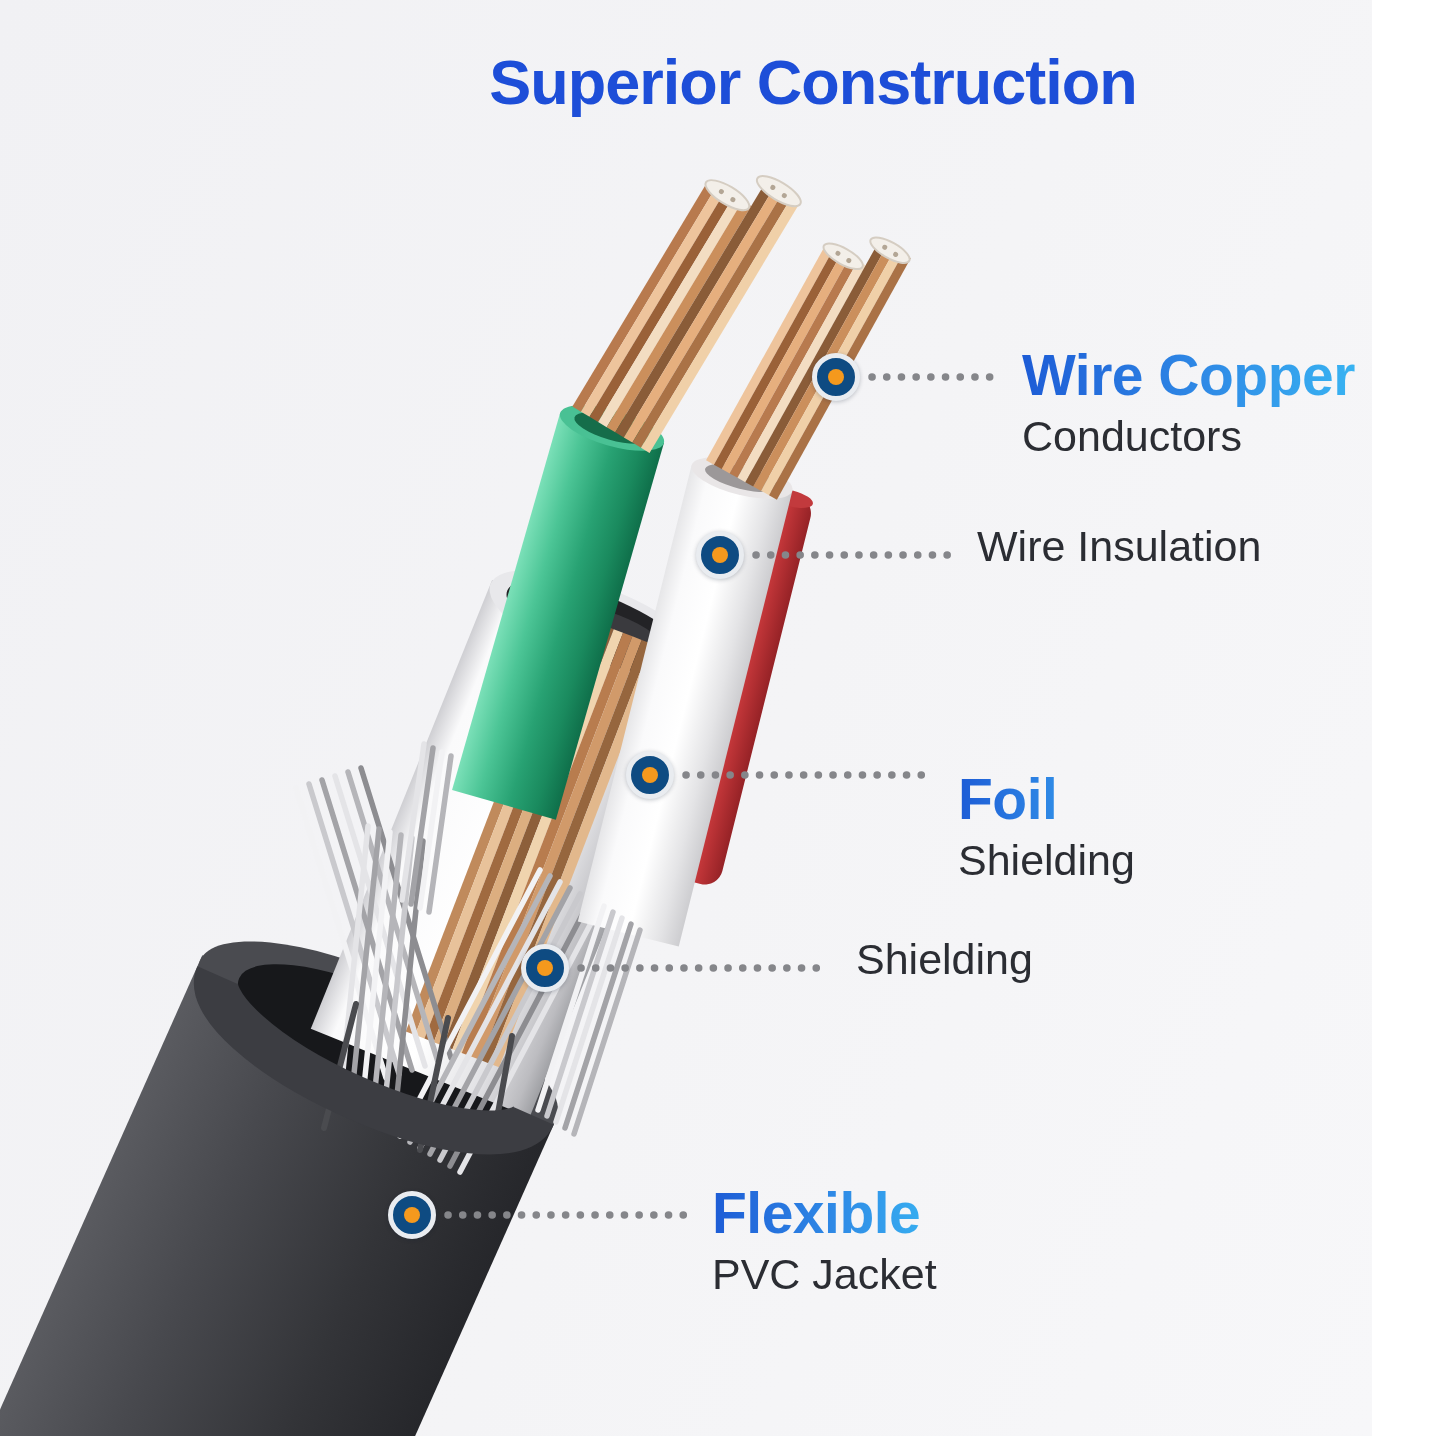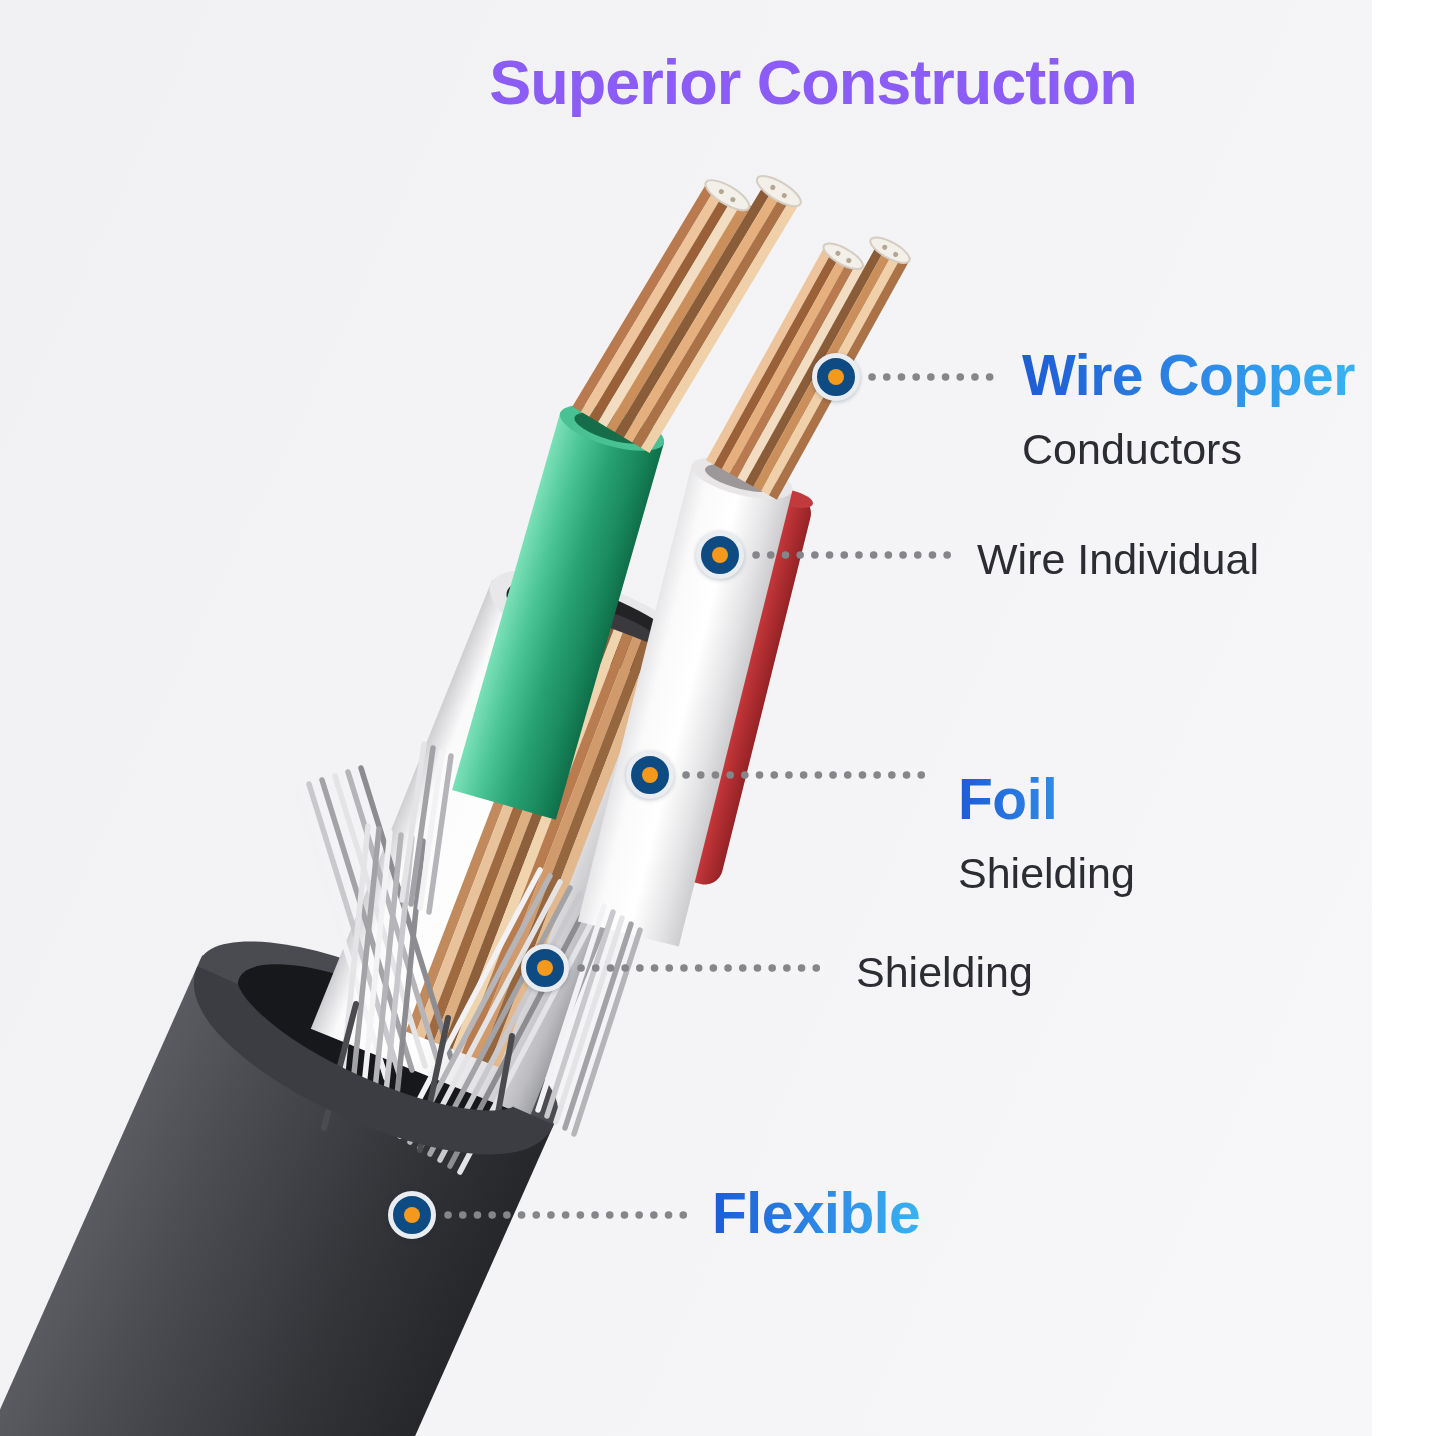--- a/index.html
+++ b/index.html
@@ -6,21 +6,21 @@
   body{
     width:1436px;height:1436px;position:relative;overflow:hidden;
     font-family:"Liberation Sans", sans-serif;background:#ffffff;
   }
   .bg{
     position:absolute;top:0;left:0;bottom:0;width:1372px;
     background:linear-gradient(115deg,#f1f1f4 0%,#f4f4f6 55%,#f7f7f9 100%);
   }
   .page-title{
     position:absolute;left:813px;top:4px;transform:translateX(-50%);
-    font-size:63px;font-weight:bold;color:#8b5cf6;letter-spacing:-1px;white-space:nowrap;
+    font-size:63px;font-weight:bold;color:#1d4ed8;letter-spacing:-1px;white-space:nowrap;
   }
   .cable{position:absolute;left:0;top:0;}
   .callout{position:absolute;left:0;top:0;}
   .marker{
     position:absolute;width:38px;height:38px;border-radius:50%;
     background:#0e4b82;border:5px solid #e9ecf0;
     box-shadow:0 1px 4px rgba(20,30,50,.25);
     transform:translate(-50%,-50%);
   }
   .m-core{
@@ -34,21 +34,21 @@
     font-size:57px;font-weight:bold;line-height:68px;letter-spacing:-0.5px;
     color:#2377e0;
   }
   @supports ((-webkit-background-clip: text) or (background-clip: text)){
     .c-title{
       background:linear-gradient(90deg,#1d5cd6 0%,#2f8ae6 55%,#38b3f2 100%);
       -webkit-background-clip:text;background-clip:text;
       color:transparent;-webkit-text-fill-color:transparent;
     }
   }
-  .c-sub{font-size:43px;font-weight:500;line-height:52px;color:#2b2d33;margin-top:14px;}
+  .c-sub{font-size:43px;font-weight:500;line-height:52px;color:#2b2d33;margin-top:1px;}
 </style>
 </head>
 <body>
 
 <div class="bg"></div>
 
 <h1 class="page-title">Superior Construction</h1>
 
 <svg class="cable" width="1436" height="1436" viewBox="0 0 1436 1436">
   <defs>
@@ -219,21 +219,21 @@
 </div>
 
 <div class="callout">
   <div class="marker" style="left:720px;top:555px">
     <span class="m-core"></span>
   </div>
   <svg class="leader" style="left:752px;top:551px" width="201" height="8">
       <line x1="4" y1="4" x2="197" y2="4"></line>
     </svg>
   <div class="c-text" style="left:977px;top:519px">
-    <div class="c-sub">Wire Individual</div>
+    <div class="c-sub">Wire Insulation</div>
   </div>
 </div>
 
 <div class="callout">
   <div class="marker" style="left:650px;top:775px">
     <span class="m-core"></span>
   </div>
   <svg class="leader" style="left:682px;top:771px" width="252" height="8">
       <line x1="4" y1="4" x2="248" y2="4"></line>
     </svg>
@@ -257,14 +257,15 @@
 
 <div class="callout">
   <div class="marker" style="left:412px;top:1215px">
     <span class="m-core"></span>
   </div>
   <svg class="leader" style="left:444px;top:1211px" width="244" height="8">
       <line x1="4" y1="4" x2="240" y2="4"></line>
     </svg>
   <div class="c-text" style="left:712px;top:1179px">
     <div class="c-title">Flexible</div>
+    <div class="c-sub">PVC Jacket</div>
   </div>
 </div>
 
 </body></html>

